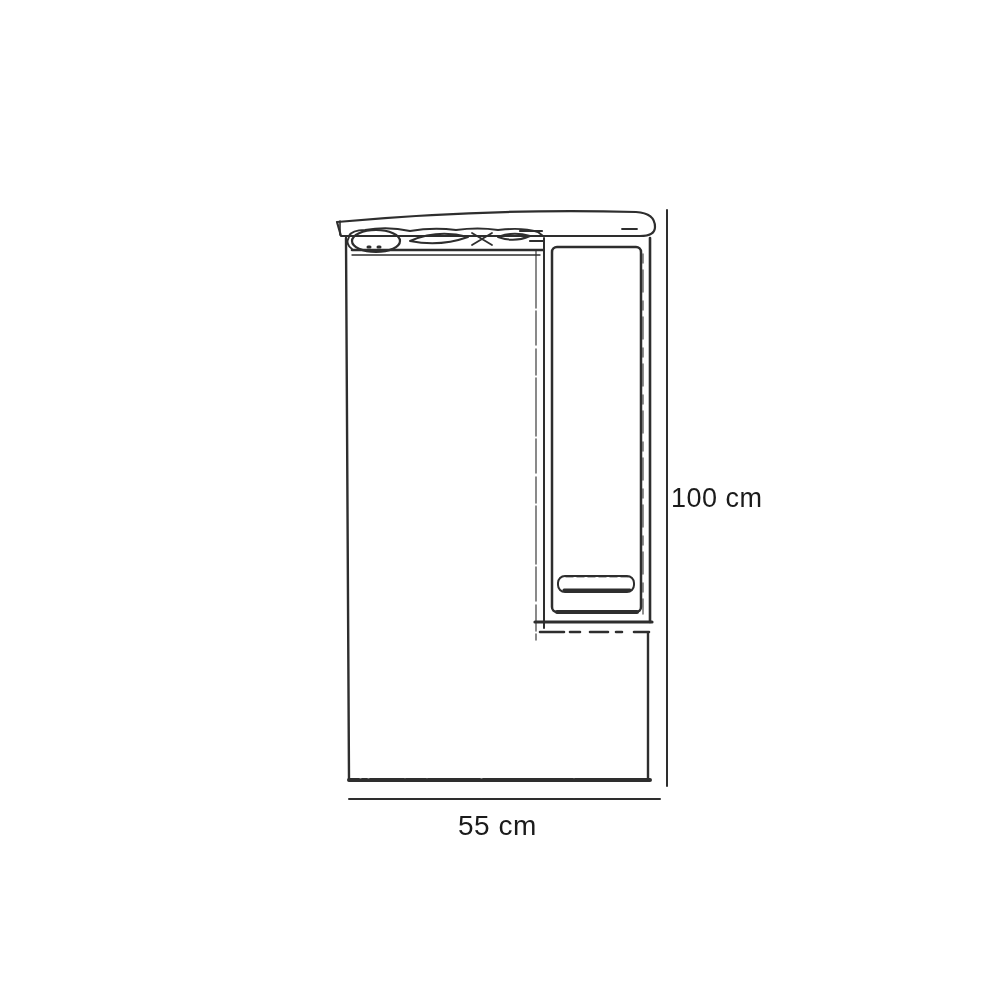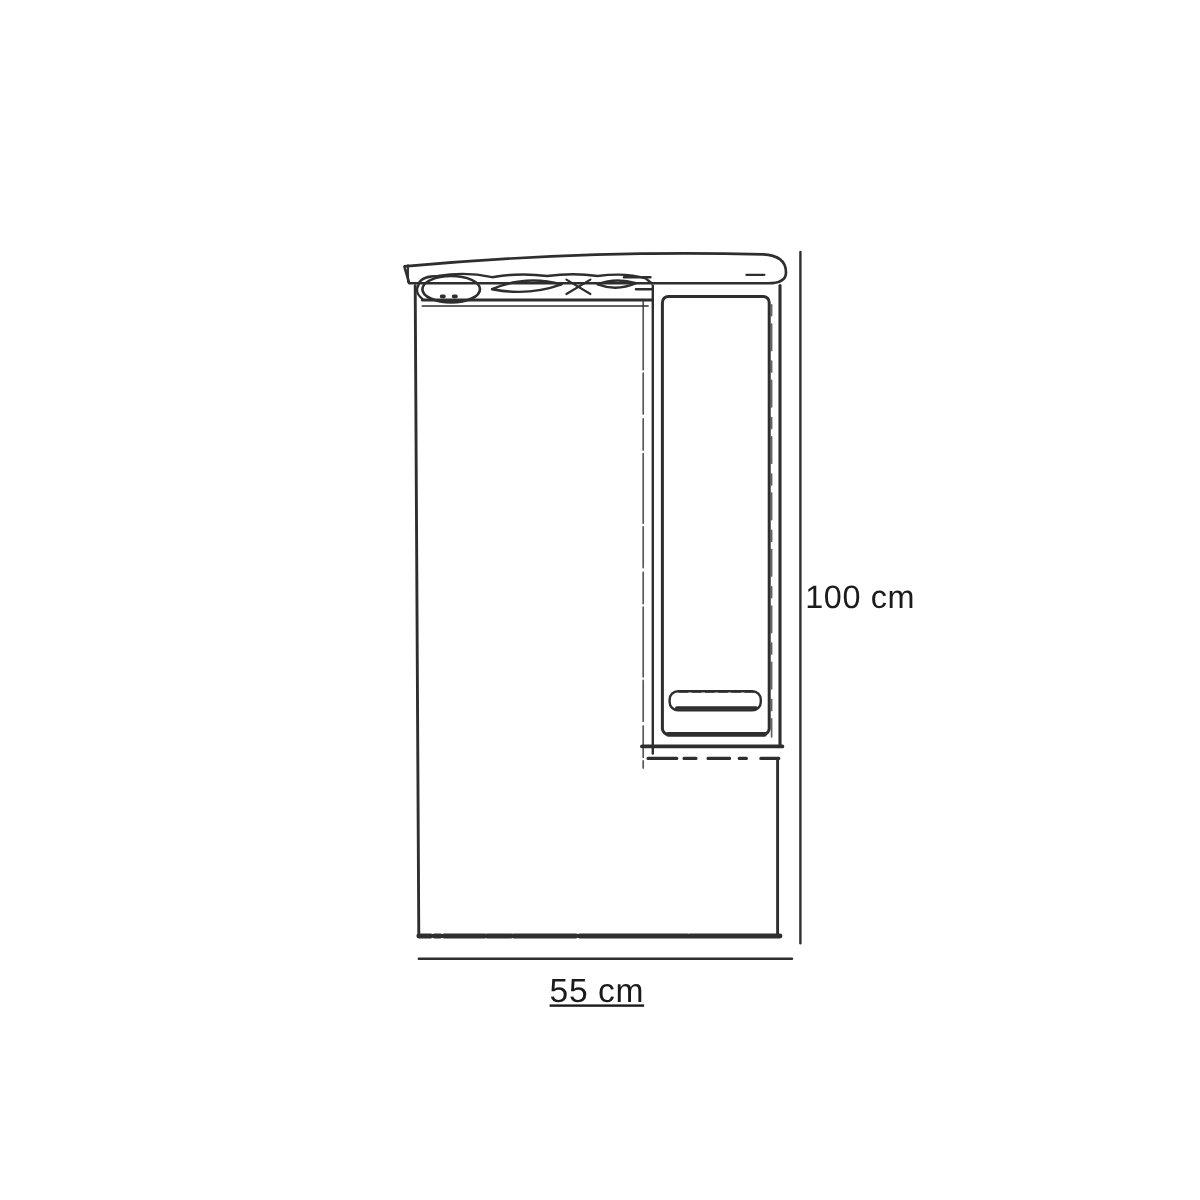--- a/index.html
+++ b/index.html
@@ -33,21 +33,21 @@
   .faint{stroke:var(--line-faint);}
   .dim{stroke:var(--dimension-line);stroke-linecap:butt;}
   .dim-label{
     position:absolute;
     color:var(--label-text);
     white-space:nowrap;
     line-height:1;
     letter-spacing:0.5px;
   }
   .dim-label.height{left:671px;top:485px;font-size:27px;}
-  .dim-label.width{left:458px;top:812px;font-size:28px;text-decoration:underline;}
+  .dim-label.width{left:458px;top:812px;font-size:28px;}
 </style>
 </head>
 <body>
 
 <div class="canvas">
 
   <svg class="drawing-svg" width="1000" height="1000" viewBox="0 0 1000 1000" xmlns="http://www.w3.org/2000/svg">
 
     <g>
       <path class="fill-white" stroke-width="2.2" d="M 337 222 Q 490 208 636 212 Q 655 213 655 227 Q 655 236 640 236 L 341 236 L 337 222 Z"></path>

